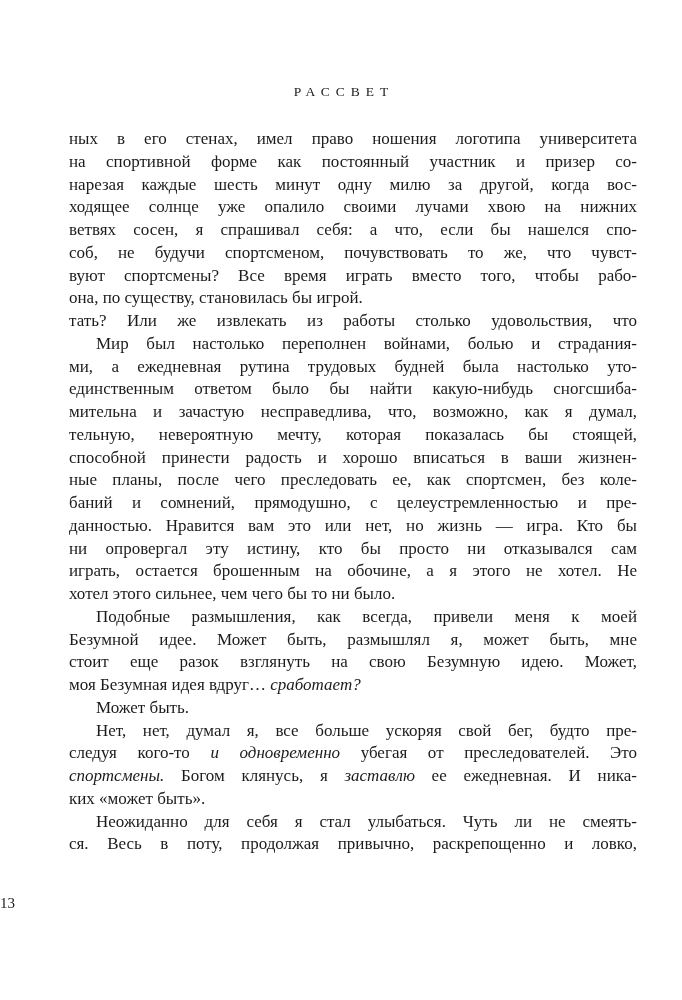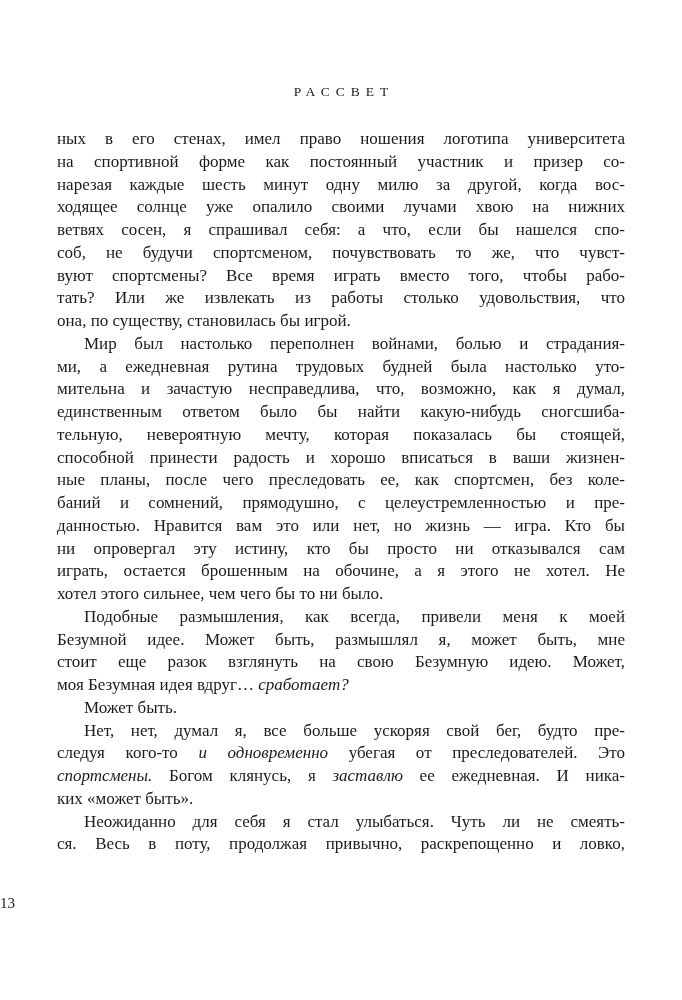--- a/index.html
+++ b/index.html
@@ -24,21 +24,21 @@
     font-size: 13.5px;
     letter-spacing: 6px;
     text-indent: 6px;
     font-weight: 400;
     color: #1c1b19;
   }
 
   .text-block {
     position: absolute;
     top: 128px;
-    left: 57px;
+    left: 69px;
     width: 568px;
   }
 
   .para { margin: 0; padding: 0; }
 
   .ln {
     display: block;
     font-size: 17px;
     line-height: 22.75px;
     white-space: normal;
@@ -72,29 +72,29 @@
   <main class="text-block">
 
     <p class="para">
       <span class="ln j">ных в его стенах, имел право ношения логотипа университета</span>
       <span class="ln j">на спортивной форме как постоянный участник и призер со-</span>
       <span class="ln j">нарезая каждые шесть минут одну милю за другой, когда вос-</span>
       <span class="ln j">ходящее солнце уже опалило своими лучами хвою на нижних</span>
       <span class="ln j">ветвях сосен, я спрашивал себя: а что, если бы нашелся спо-</span>
       <span class="ln j">соб, не будучи спортсменом, почувствовать то же, что чувст-</span>
       <span class="ln j">вуют спортсмены? Все время играть вместо того, чтобы рабо-</span>
+      <span class="ln">она, по существу, становилась бы игрой.</span>
       <span class="ln j">тать? Или же извлекать из работы столько удовольствия, что</span>
-      <span class="ln">она, по существу, становилась бы игрой.</span>
     </p>
 
     <p class="para">
       <span class="ln j in">Мир был настолько переполнен войнами, болью и страдания-</span>
       <span class="ln j">ми, а ежедневная рутина трудовых будней была настолько уто-</span>
+      <span class="ln j">единственным ответом было бы найти какую-нибудь сногсшиба-</span>
       <span class="ln j">мительна и зачастую несправедлива, что, возможно, как я думал,</span>
-      <span class="ln j">единственным ответом было бы найти какую-нибудь сногсшиба-</span>
       <span class="ln j">тельную, невероятную мечту, которая показалась бы стоящей,</span>
       <span class="ln j">способной принести радость и хорошо вписаться в ваши жизнен-</span>
       <span class="ln j">ные планы, после чего преследовать ее, как спортсмен, без коле-</span>
       <span class="ln j">баний и сомнений, прямодушно, с целеустремленностью и пре-</span>
       <span class="ln j">данностью. Нравится вам это или нет, но жизнь — игра. Кто бы</span>
       <span class="ln j">ни опровергал эту истину, кто бы просто ни отказывался сам</span>
       <span class="ln j">играть, остается брошенным на обочине, а я этого не хотел. Не</span>
       <span class="ln">хотел этого сильнее, чем чего бы то ни было.</span>
     </p>
 

